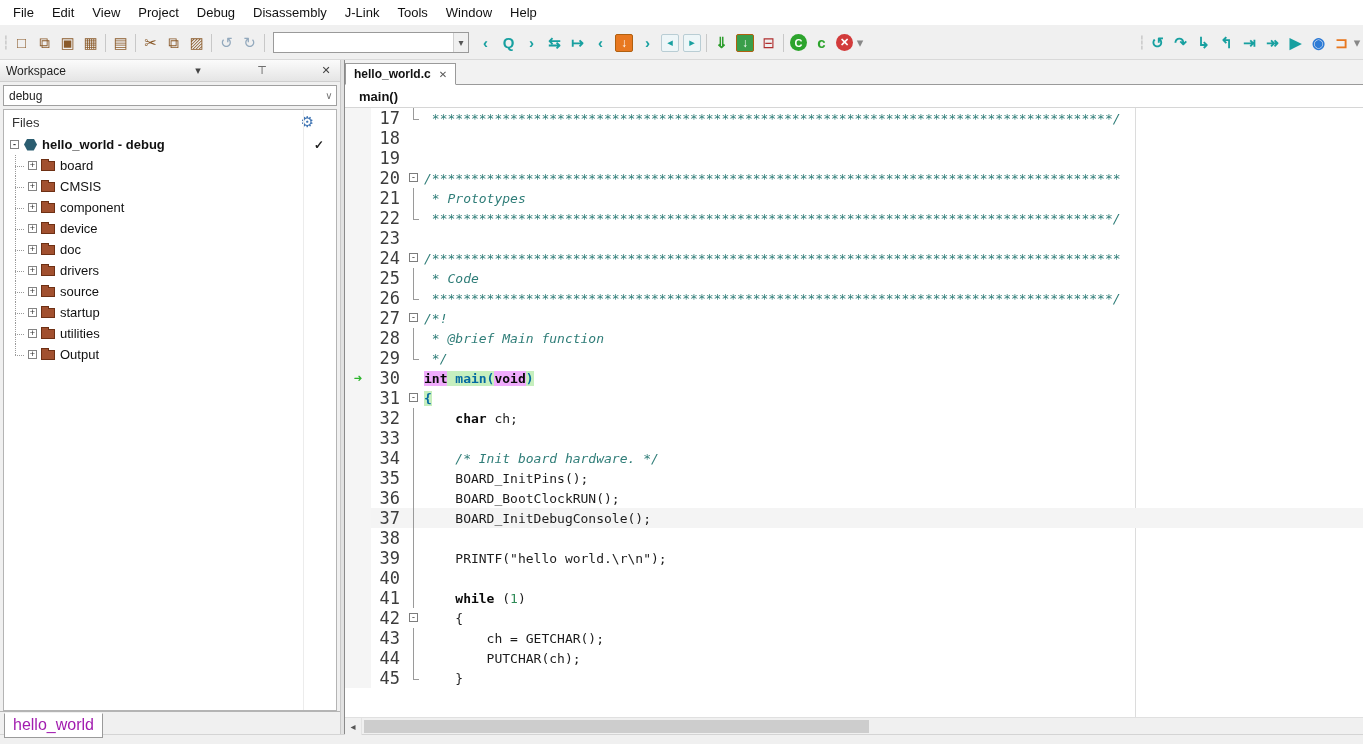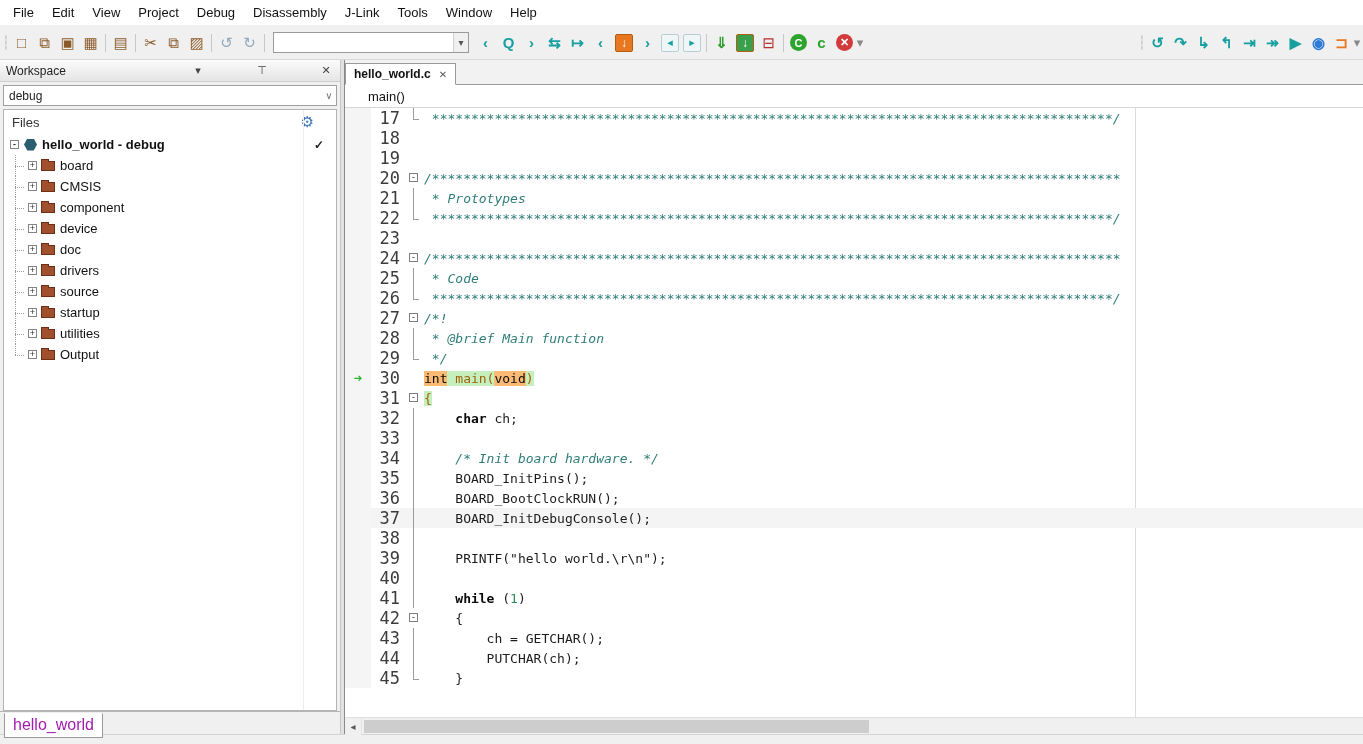--- a/index.html
+++ b/index.html
@@ -85,21 +85,21 @@
   
   .editor { flex:1; display:flex; flex-direction:column; background:#fff;
              border-left:1px solid #8a8a8a; }
   .tabbar { height:25px; background:#f2f2f2; border-bottom:1px solid #9a9a9a;
              display:flex; align-items:flex-end; padding-left:0; }
   .ed-tab { background:#fff; border:1px solid #9a9a9a; border-bottom:1px solid #fff;
              margin-bottom:-1px; padding:3px 8px; display:flex; align-items:center; gap:8px;
              font-size:12px; font-weight:bold; color:#111; }
   .ed-tab-close { font-size:10px; color:#555; font-weight:normal; cursor:default; }
   .funcbar { height:23px; border-bottom:1px solid #d6d6d6; display:flex; align-items:center;
-             padding-left:23px; font-size:13px; font-weight:normal; color:#111; }
+             padding-left:14px; font-size:13px; font-weight:bold; color:#111; }
   .code-area { flex:1; position:relative; overflow:hidden;
              font-family:"DejaVu Sans Mono", monospace; }
   .margin-line { position:absolute; left:790px; top:0; bottom:0;
              border-left:1px solid #dcdcdc; }
   .code-row { height:20px; display:flex; align-items:center; white-space:pre;
              font-size:13px; position:relative; }
   .code-row.row-hl { background:#f4f4f4; }
   .bp-gutter { width:26px; align-self:stretch; background:#f5f5f5; flex:none;
              text-align:center; line-height:20px; }
   .exec-arrow { color:#2db52d; font-weight:bold; font-size:14px; }
@@ -112,22 +112,22 @@
              width:5px; border-left:1px solid #9a9a9a; border-bottom:1px solid #9a9a9a; }
   .fold-box { position:absolute; left:2px; top:5px; width:9px; height:9px;
              border:1px solid #7d7d7d; background:#fff; color:#333; font-size:9px;
              line-height:7px; text-align:center; }
   .code-text { padding-left:3px; }
   .seg-p   { color:#1c1c1c; }
   .seg-c   { color:#2f7d78; font-style:italic; }
   .seg-k   { color:#0a0a0a; font-weight:bold; }
   .seg-n   { color:#2e8b57; }
   .seg-str { color:#1c1c1c; }
-  .seg-hl  { background:#c6efbe; color:#a16207; }
-  .seg-khl { background:#fdba74; color:#0a0a0a; font-weight:normal; }
+  .seg-hl  { background:#c6efbe; color:#0369a1;font-weight:bold; }
+  .seg-khl { background:#f0abfc; color:#0a0a0a; font-weight:bold; }
 
   .hscroll { height:17px; background:#f0f0f0; border-top:1px solid #e0e0e0;
              display:flex; align-items:center; position:relative; }
   .hs-btn { width:17px; height:17px; background:#f0f0f0; color:#555; font-size:10px;
              display:flex; align-items:center; justify-content:center;
              border-right:1px solid #e3e3e3; }
   .hs-thumb { position:absolute; left:19px; width:505px; top:2px; height:13px;
              background:#cdcdcd; }
 
   .statusbar { height:10px; background:#f0f0f0; border-top:1px solid #d4d4d4; }

